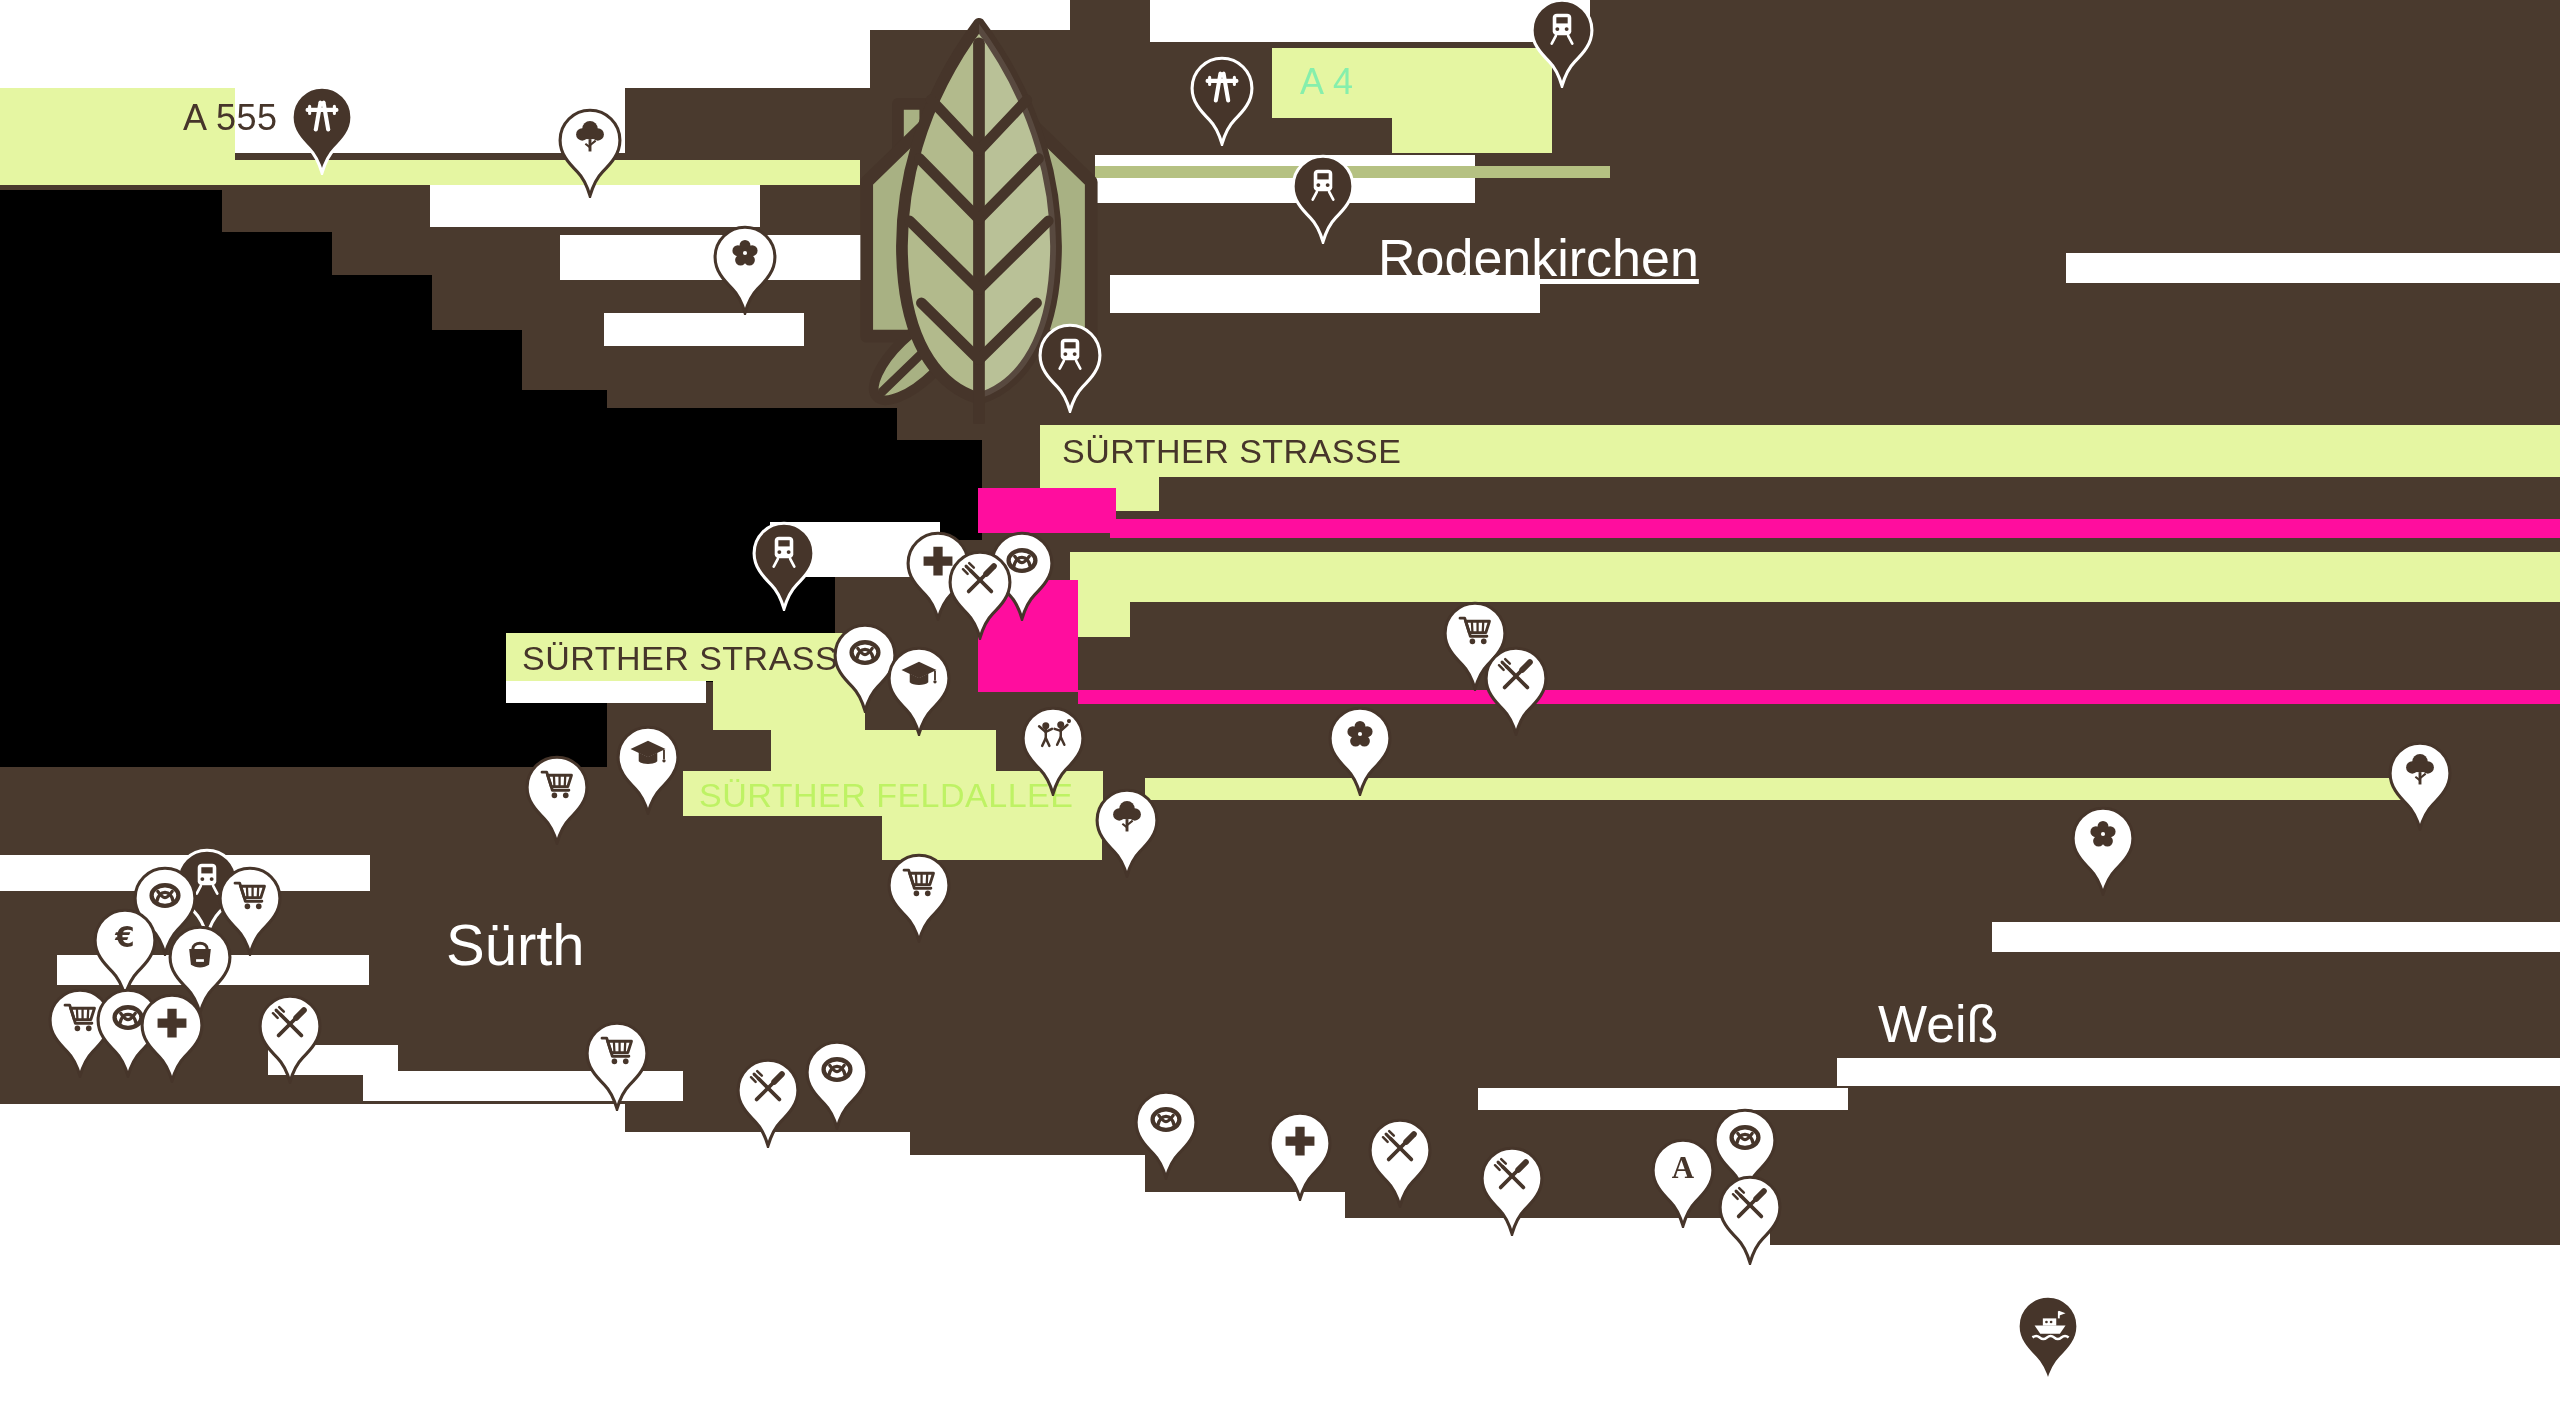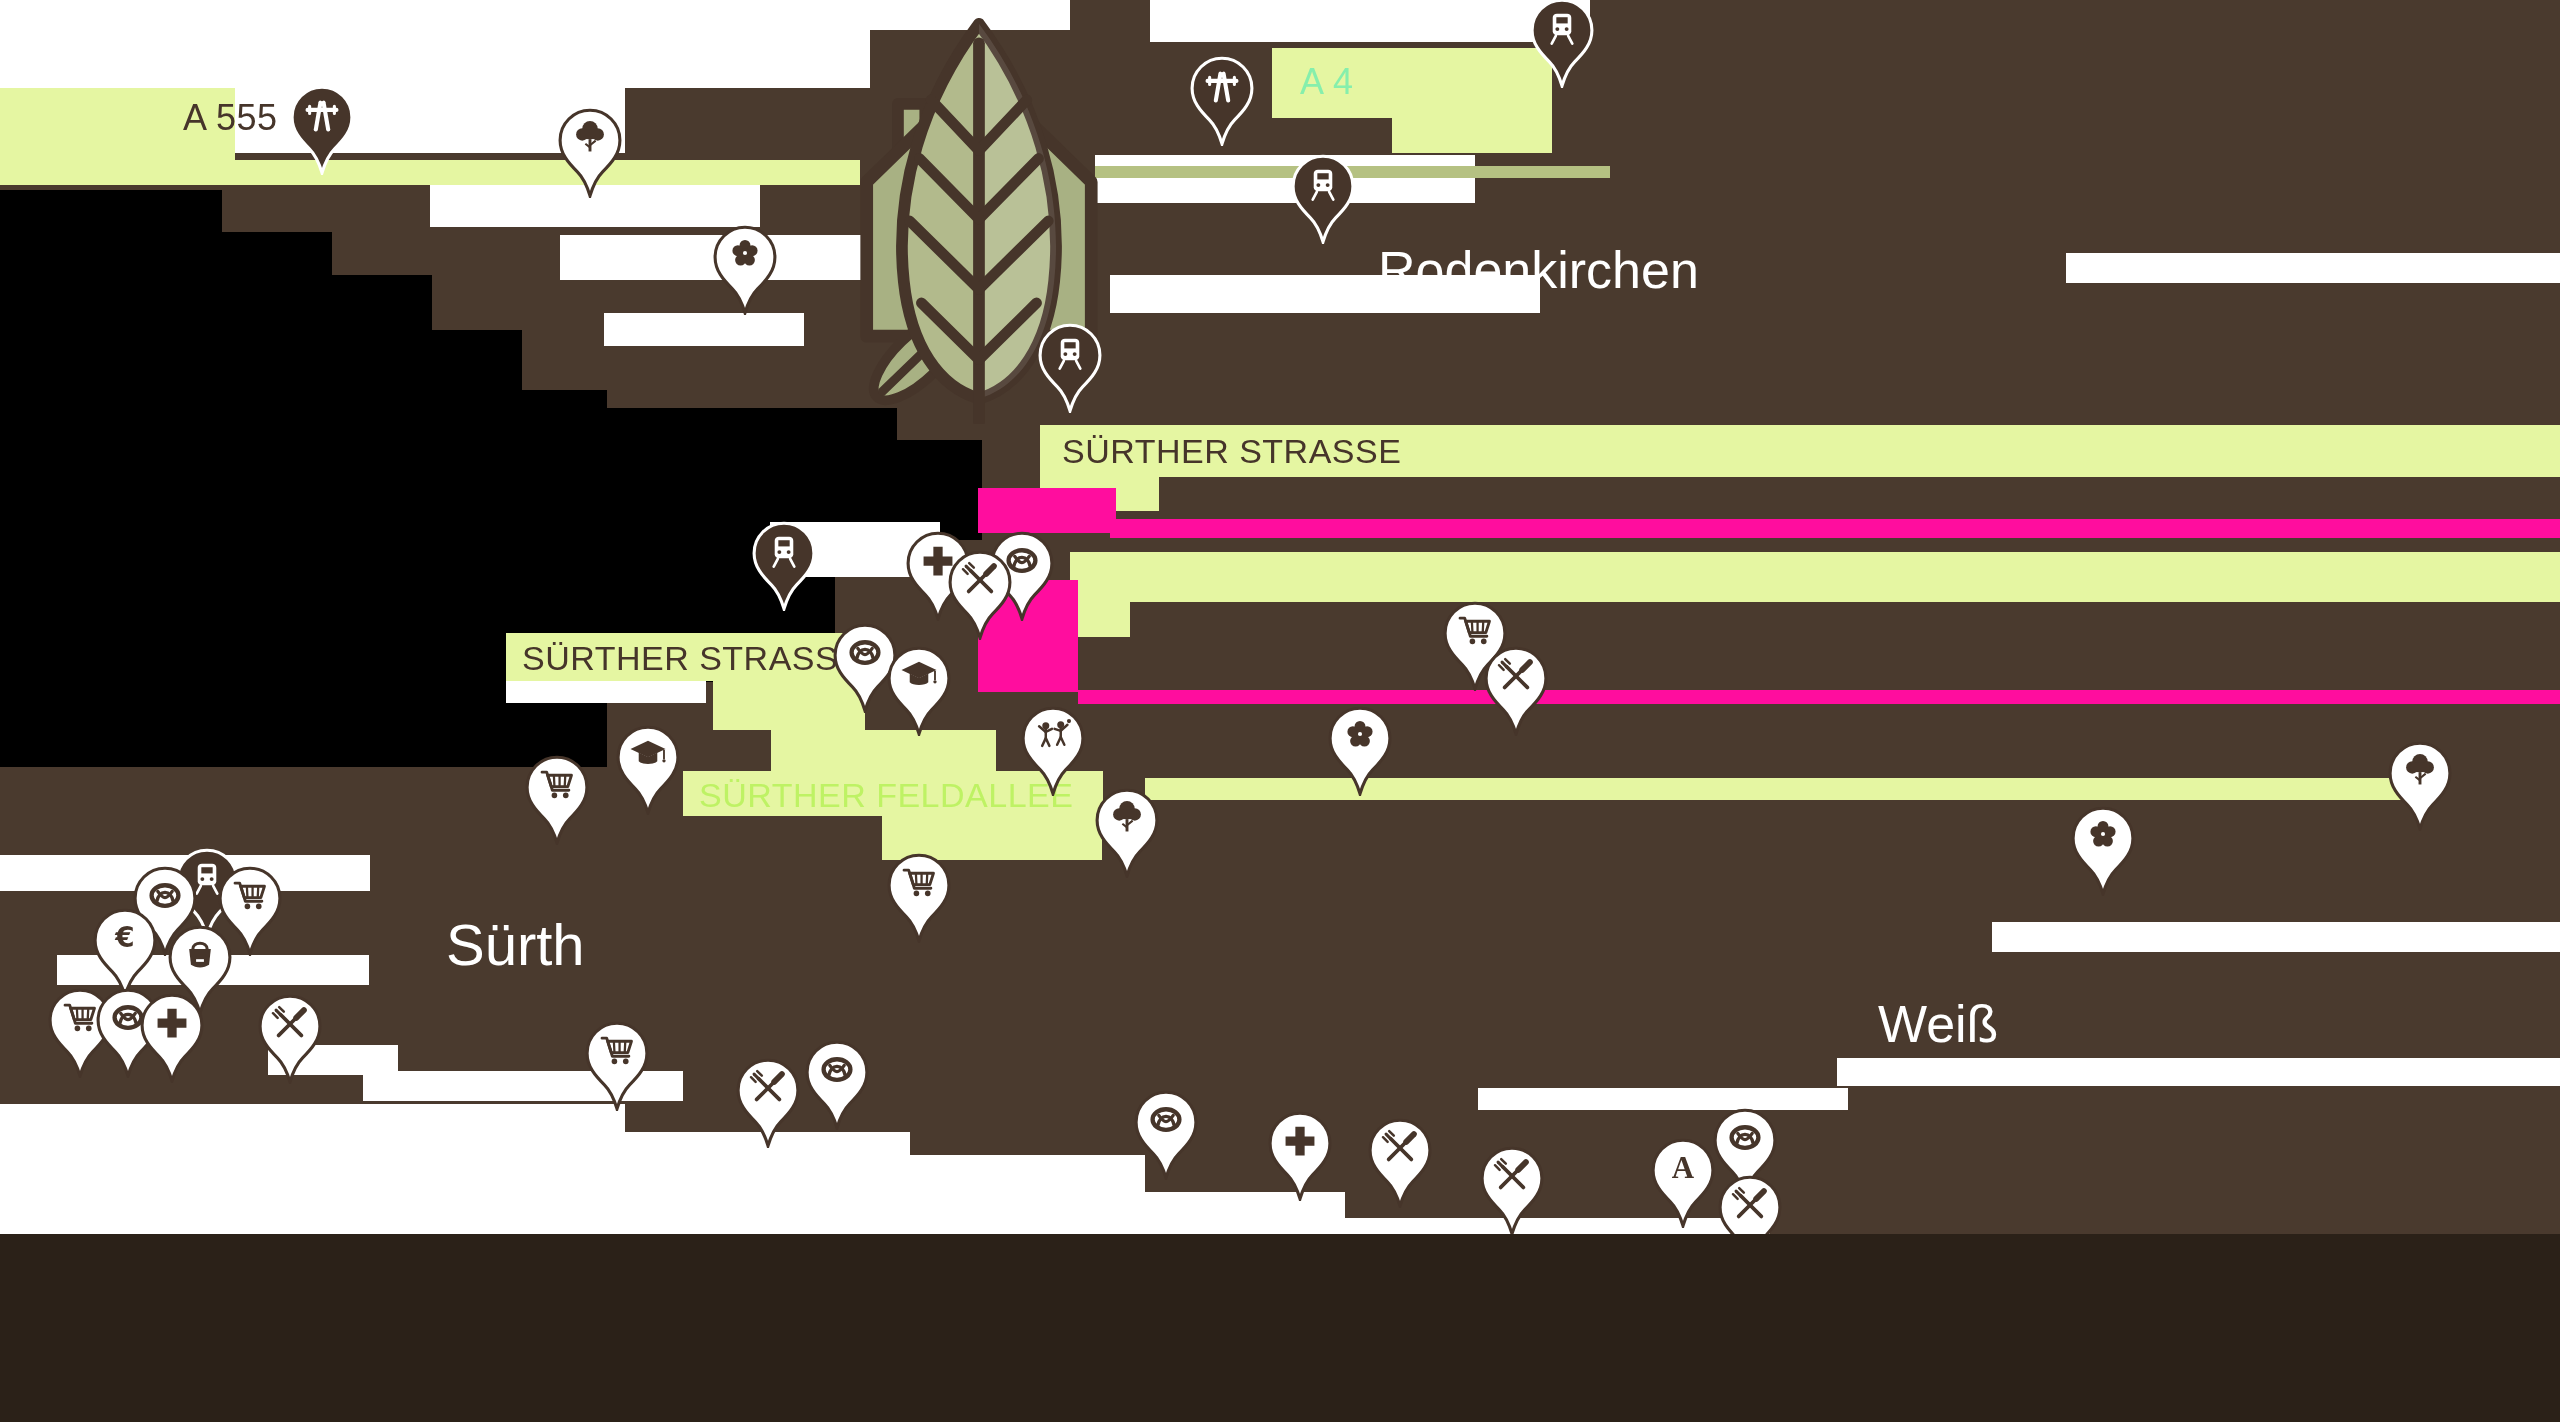--- a/index.html
+++ b/index.html
@@ -1,17 +1,17 @@
 <!DOCTYPE html>
 <html><head>
 <meta charset="utf-8">
 <style>
   html,body{margin:0;padding:0;background:#2b2118;}
   #map{
-    position:relative;width:2560px;height:1234px;overflow:hidden;
+    position:relative;width:2560px;height:1422px;overflow:hidden;
     font-family:"Liberation Sans", sans-serif;
   }
   .shape{position:absolute;}
   .street-label{
     position:absolute;color:#46352a;font-weight:400;letter-spacing:.5px;
     white-space:nowrap;line-height:1;
   }
   .area-label{
     position:absolute;color:#ffffff;font-weight:400;white-space:nowrap;line-height:1;
   }
@@ -98,21 +98,21 @@
           <path d="M121,354 L180,296"></path>
             <path d="M121,354 L62,296"></path>
         </g>
       </g>
     </svg></div>
     <div class="street-label" style="left: 183px; top: 100px; font-size: 36px; color: rgb(70, 53, 42);">A 555</div>
     <div class="street-label" style="left: 1300px; top: 64px; font-size: 36px; color: #86efac;">A 4</div>
     <div class="street-label" style="left: 1062px; top: 434px; font-size: 34px; color: rgb(70, 53, 42);">SÜRTHER STRASSE</div>
     <div class="street-label" style="left: 522px; top: 641px; font-size: 34px; color: rgb(70, 53, 42);">SÜRTHER STRASSE</div>
     <div class="street-label" style="left: 699px; top: 778px; font-size: 34px; color: #bef264;">SÜRTHER FELDALLEE</div>
-    <div class="area-label" style="left: 1378px; top: 244px; font-size: 52px; color: rgb(255, 255, 255);">Rodenkirchen</div>
+    <div class="area-label" style="left: 1378px; top: 232px; font-size: 52px; color: rgb(255, 255, 255); text-decoration: underline;">Rodenkirchen</div>
     <div class="area-label" style="left: 446px; top: 916px; font-size: 58px; color: rgb(255, 255, 255);">Sürth</div>
     <div class="area-label" style="left: 1878px; top: 998px; font-size: 52px; color: rgb(255, 255, 255);">Weiß</div>
     <div class="pin" style="left: 289px; top: 84px;">
       <svg viewBox="0 0 64 88">
        <path d="M32,3 C16,3 3,16 3,32 C3,45 11,54 20,63 C26,69 29,76 32,86 C35,76 38,69 44,63 C53,54 61,45 61,32 C61,16 48,3 32,3 Z" fill="#46352a" stroke="#ffffff" stroke-width="3"></path>
        <g transform="translate(12,10)">
           <g stroke="#ffffff" fill="none" stroke-linecap="round">
        <path d="M14,34 L18.5,8" stroke-width="4"></path>
             <path d="M26,34 L21.5,8" stroke-width="4"></path>
        <path d="M6,15 L34,15" stroke-width="4"></path>

